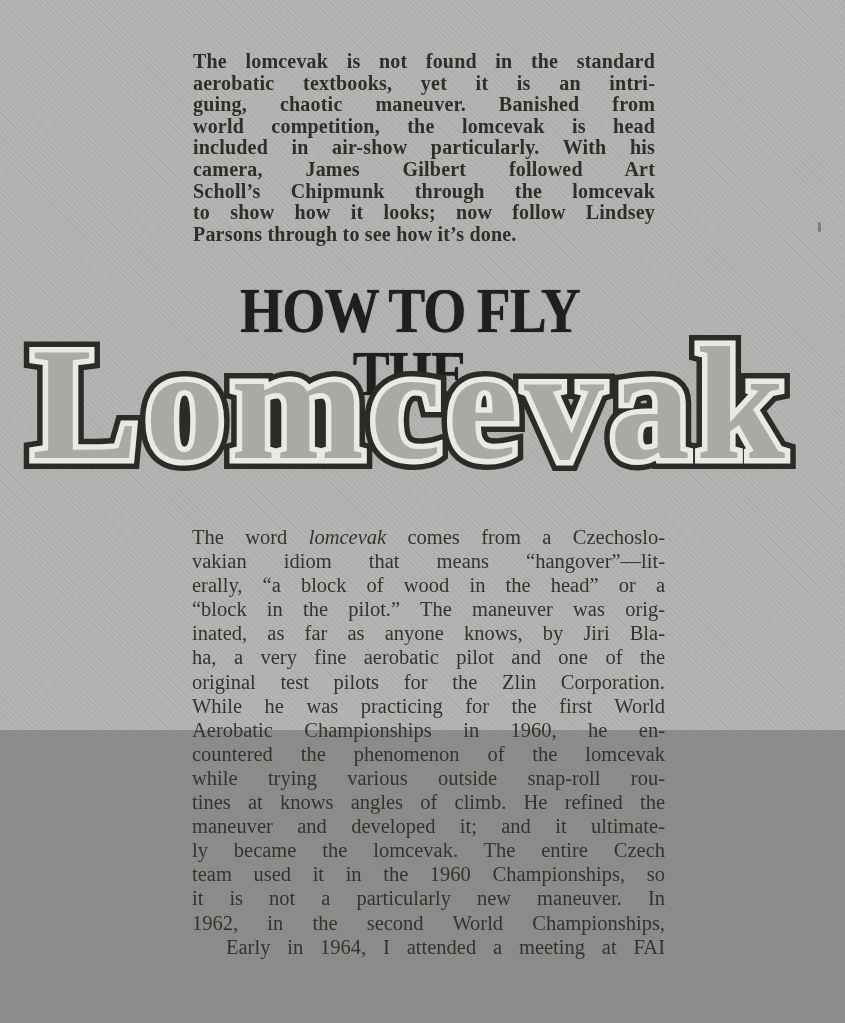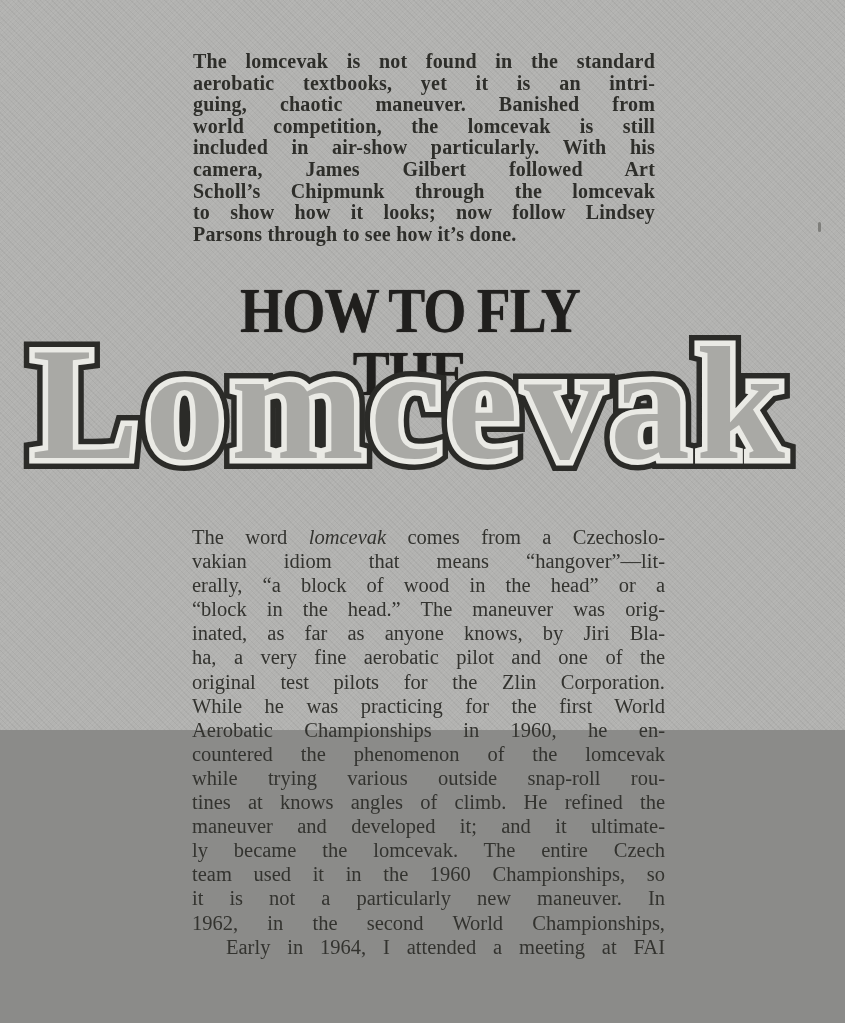--- a/index.html
+++ b/index.html
@@ -74,21 +74,21 @@
 </style>
 </head>
 <body>
 
 <div class="page">
 
   <div class="intro">
       <div class="tline just"><span>The lomcevak is not found in the standard</span></div>
       <div class="tline just"><span>aerobatic textbooks, yet it is an intri-</span></div>
       <div class="tline just"><span>guing, chaotic maneuver. Banished from</span></div>
-      <div class="tline just"><span>world competition, the lomcevak is still</span></div>
+      <div class="tline just"><span>world competition, the lomcevak is head</span></div>
       <div class="tline just"><span>included in air-show particularly. With his</span></div>
       <div class="tline just"><span>camera, James Gilbert followed Art</span></div>
       <div class="tline just"><span>Scholl’s Chipmunk through the lomcevak</span></div>
       <div class="tline just"><span>to show how it looks; now follow Lindsey</span></div>
       <div class="tline"><span>Parsons through to see how it’s done.</span></div>
     </div>
 
   <div class="kicker-wrap">
     <span class="kicker">HOW TO FLY THE</span>
   </div>
@@ -96,21 +96,21 @@
   <div class="word-wrap">
     <span class="word-layer word-back">Lomcevak</span>
     <span class="word-layer word-mid">Lomcevak</span>
     <span class="word-layer word-front">Lomcevak</span>
   </div>
 
   <div class="body-col">
       <div class="tline just"><span>The word </span><span class="it">lomcevak</span><span> comes from a Czechoslo-</span></div>
       <div class="tline just"><span>vakian idiom that means “hangover”—lit-</span></div>
       <div class="tline just"><span>erally, “a block of wood in the head” or a</span></div>
-      <div class="tline just"><span>“block in the head.” The maneuver was orig-</span></div>
+      <div class="tline just"><span>“block in the pilot.” The maneuver was orig-</span></div>
       <div class="tline just"><span>inated, as far as anyone knows, by Jiri Bla-</span></div>
       <div class="tline just"><span>ha, a very fine aerobatic pilot and one of the</span></div>
       <div class="tline just"><span>original test pilots for the Zlin Corporation.</span></div>
       <div class="tline just"><span>While he was practicing for the first World</span></div>
       <div class="tline just"><span>Aerobatic Championships in 1960, he en-</span></div>
       <div class="tline just"><span>countered the phenomenon of the lomcevak</span></div>
       <div class="tline just"><span>while trying various outside snap-roll rou-</span></div>
       <div class="tline just"><span>tines at knows angles of climb. He refined the</span></div>
       <div class="tline just"><span>maneuver and developed it; and it ultimate-</span></div>
       <div class="tline just"><span>ly became the lomcevak. The entire Czech</span></div>

